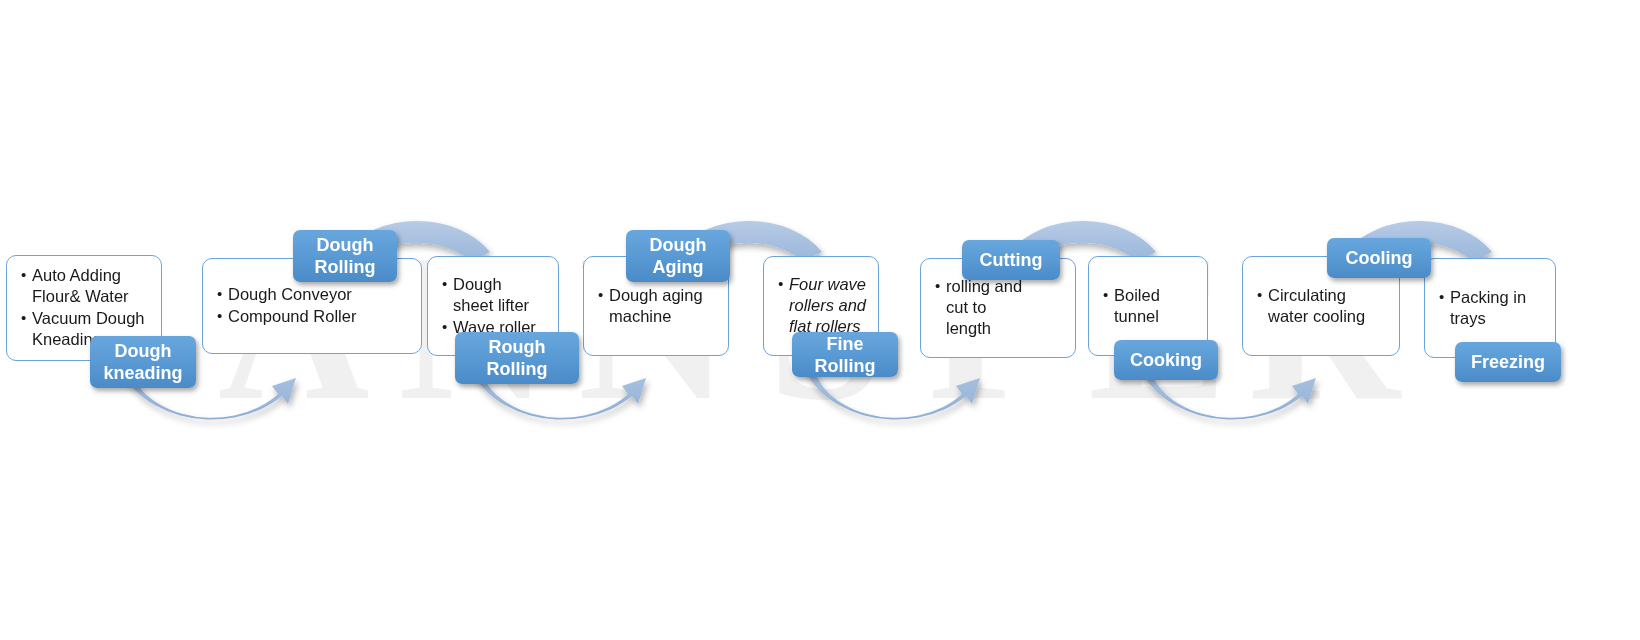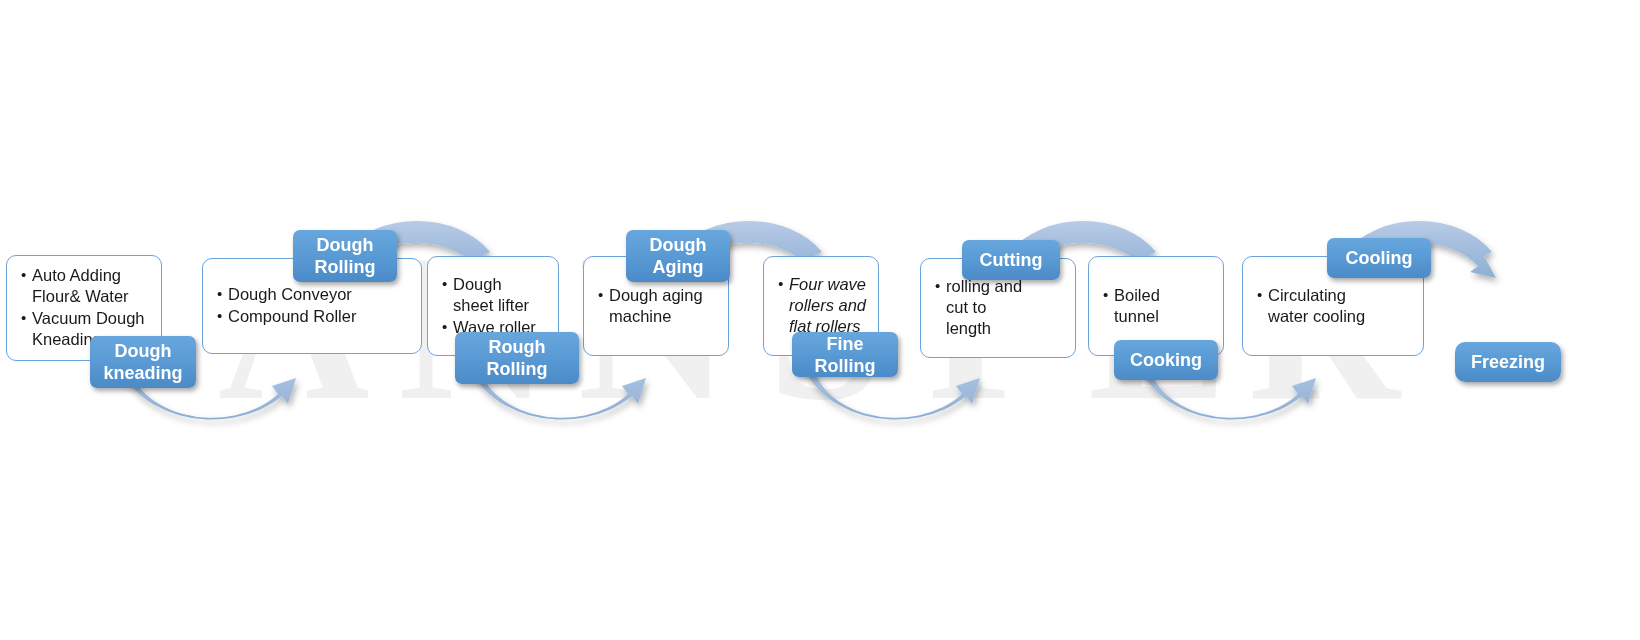--- a/index.html
+++ b/index.html
@@ -175,31 +175,37 @@
 
   <div class="stage-box" style="left:920px;top:258px;width:156px;height:100px;">
     <ul class="bullets">
       <li>rolling and
 cut to
 length</li>
     </ul>
   </div>
   <div class="step-label" style="left:962px;top:240px;width:98px;height:40px;">Cutting</div>
 
-  <div class="stage-box" style="left:1088px;top:256px;width:136px;height:100px;">
+  <div class="stage-box" style="left:1088px;top:256px;width:120px;height:100px;">
     <ul class="bullets">
       <li>Boiled
 tunnel</li>
     </ul>
   </div>
   <div class="step-label" style="left:1114px;top:340px;width:104px;height:40px;text-align:center;">Cooking</div>
 
-  <div class="stage-box" style="left:1242px;top:256px;width:182px;height:100px;">
+  <div class="stage-box" style="left:1242px;top:256px;width:158px;height:100px;">
     <ul class="bullets">
       <li>Circulating
 water cooling</li>
     </ul>
   </div>
   <div class="step-label" style="left:1294px;top:238px;width:104px;height:40px;margin-left:33px;">Cooling</div>
 
-  <div class="step-label" style="left:1455px;top:342px;width:106px;height:40px;border-radius:10px;">Freezing</div>
+  <div class="stage-box" style="left:1424px;top:258px;width:132px;height:100px;">
+    <ul class="bullets">
+      <li>Packing in
+trays</li>
+    </ul>
+  </div>
+  <div class="step-label" style="left:1455px;top:342px;width:106px;height:40px;">Freezing</div>
 
 </div>
 
 </body></html>

